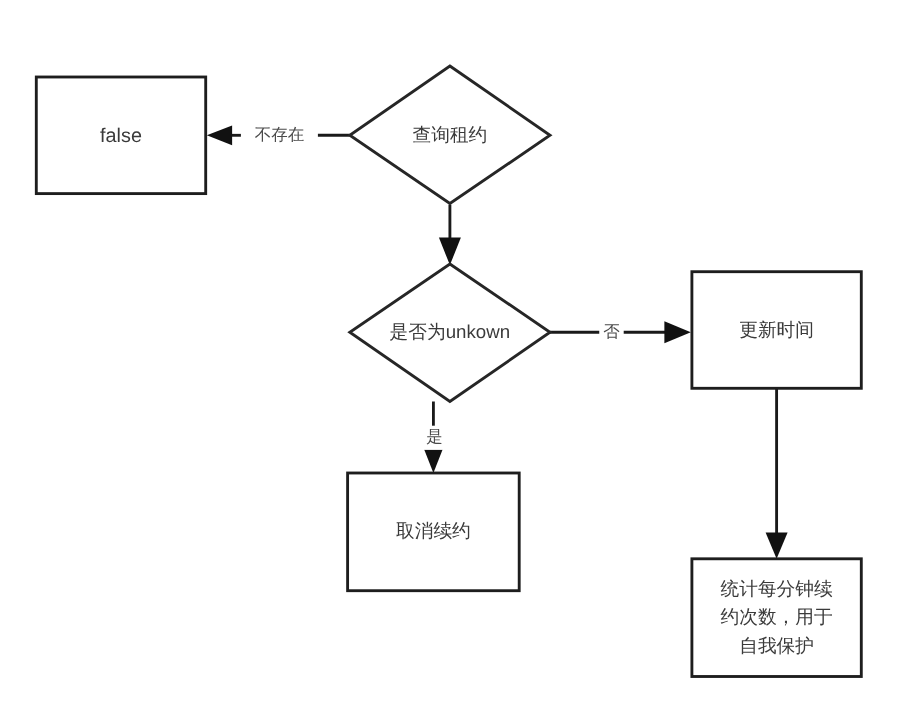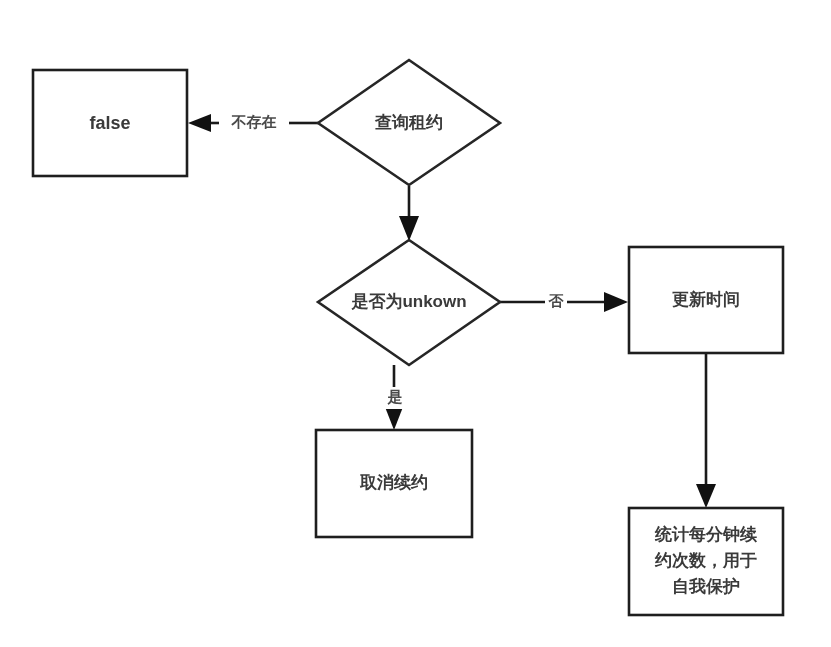--- a/index.html
+++ b/index.html
@@ -9,21 +9,20 @@
   }
   body {
     font-family: "Liberation Sans", "DejaVu Sans", sans-serif;
   }
   #canvas {
     position: relative;
     width: 831px;
     height: 647px;
     background: #ffffff;
     overflow: hidden;
-    font-weight: bold;
   }
   #flow-svg {
     position: absolute;
     left: 0;
     top: 0;
     width: 831px;
     height: 647px;
   }
   .node-shape {
     fill: #ffffff;

